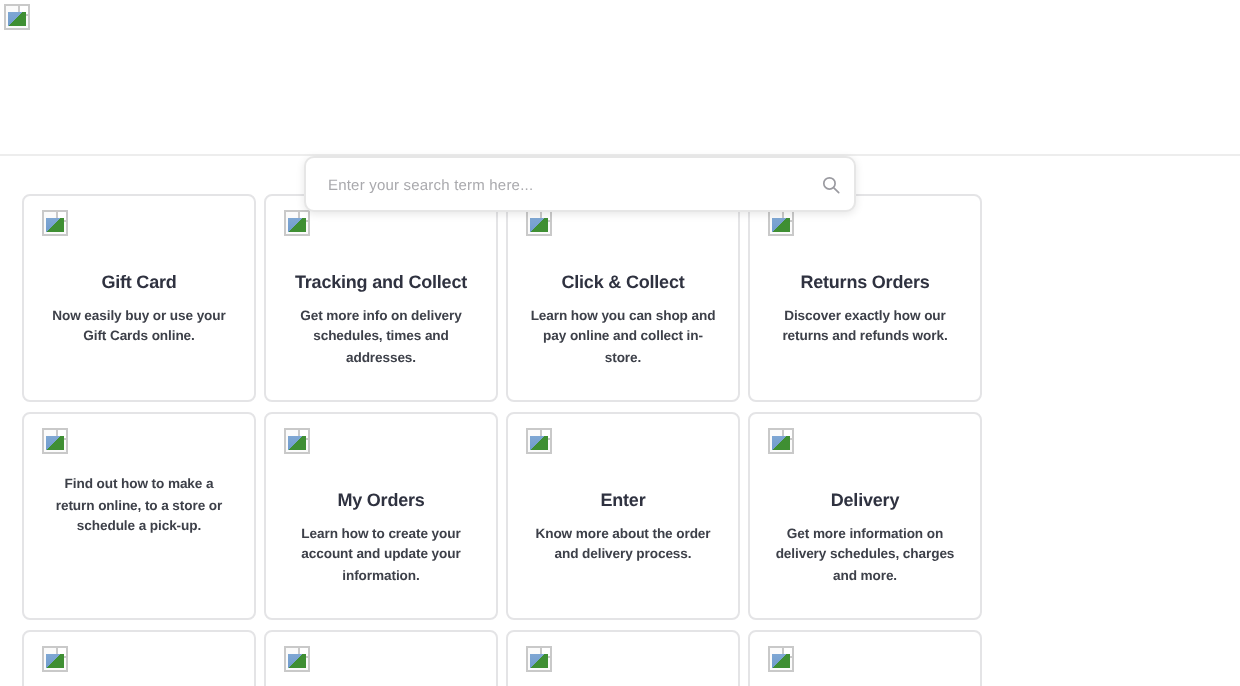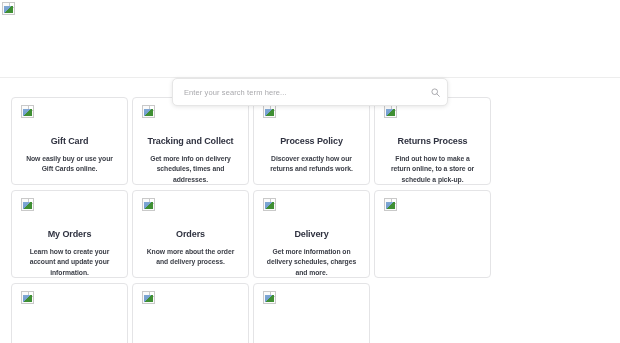--- a/index.html
+++ b/index.html
@@ -61,21 +61,21 @@
   .search-band {
     position: absolute;
     left: 0;
     top: 77px;
     width: 620px;
     height: 1px;
     background: #ededed;
   }
   .search-wrap {
     position: absolute;
-    left: 172px;
+    left: 152px;
     top: 78px;
     width: 276px;
     height: 28px;
     background: #ffffff;
     border: 1px solid #e6e6e6;
     border-radius: 5px;
     box-shadow: 0 1px 4px rgba(0,0,0,0.10);
     box-sizing: border-box;
     display: flex;
     align-items: center;
@@ -110,21 +110,21 @@
     position: absolute;
     left: 11px;
     top: 97px;
     width: 598px;
     display: flex;
     flex-wrap: wrap;
     gap: 5px 4px;
   }
   .card {
     width: 117px;
-    height: 88px;
+    height: 104px;
     box-sizing: border-box;
     background: #ffffff;
     border: 1px solid #e4e4e6;
     border-radius: 4px;
     padding: 6px 7px 16px 7px;
     position: relative;
     overflow: hidden;
   }
   .card-icon {
     margin: 1px 0 0 2px;
@@ -162,22 +162,23 @@
     <svg width="9" height="9" viewBox="0 0 14 14" fill="none" stroke="#9a9aa0" stroke-width="1.3">
       <circle cx="5.8" cy="5.8" r="4.4"></circle>
       <line x1="9.2" y1="9.2" x2="13" y2="13" stroke-linecap="round"></line>
     </svg>
   </span>
 </div>
 
 <div class="grid" id="card-grid">
     <div class="card"><span class="broken-img card-icon"></span><div class="card-title">Gift Card</div><div class="card-desc">Now easily buy or use your Gift Cards online.</div></div>
     <div class="card"><span class="broken-img card-icon"></span><div class="card-title">Tracking and Collect</div><div class="card-desc">Get more info on delivery schedules, times and addresses.</div></div>
-    <div class="card"><span class="broken-img card-icon"></span><div class="card-title">Process Policy</div><div class="card-desc">Discover exactly how our returns and refunds work.</div></div>
-    <div class="card"><span class="broken-img card-icon"></span><div class="card-title">Returns Process</div><div class="card-desc">Find out how to make a return online, to a store or schedule a pick-up.</div></div>
+    <div class="card"><span class="broken-img card-icon"></span><div class="card-title">Click &amp; Collect</div><div class="card-desc">Learn how you can shop and pay online and collect in-store.</div></div>
+    <div class="card"><span class="broken-img card-icon"></span><div class="card-title">Returns Orders</div><div class="card-desc">Discover exactly how our returns and refunds work.</div></div>
+    <div class="card"><span class="broken-img card-icon"></span><div class="card-desc">Find out how to make a return online, to a store or schedule a pick-up.</div></div>
     <div class="card"><span class="broken-img card-icon"></span><div class="card-title">My Orders</div><div class="card-desc">Learn how to create your account and update your information.</div></div>
-    <div class="card"><span class="broken-img card-icon"></span><div class="card-title">Orders</div><div class="card-desc">Know more about the order and delivery process.</div></div>
+    <div class="card"><span class="broken-img card-icon"></span><div class="card-title">Enter</div><div class="card-desc">Know more about the order and delivery process.</div></div>
     <div class="card"><span class="broken-img card-icon"></span><div class="card-title">Delivery</div><div class="card-desc">Get more information on delivery schedules, charges and more.</div></div>
     <div class="card"><span class="broken-img card-icon"></span></div>
     <div class="card"><span class="broken-img card-icon"></span></div>
     <div class="card"><span class="broken-img card-icon"></span><div class="card-title"></div><div class="card-desc"></div></div>
     <div class="card"><span class="broken-img card-icon"></span><div class="card-title"></div><div class="card-desc"></div></div>
   </div>
 
 </body></html>

